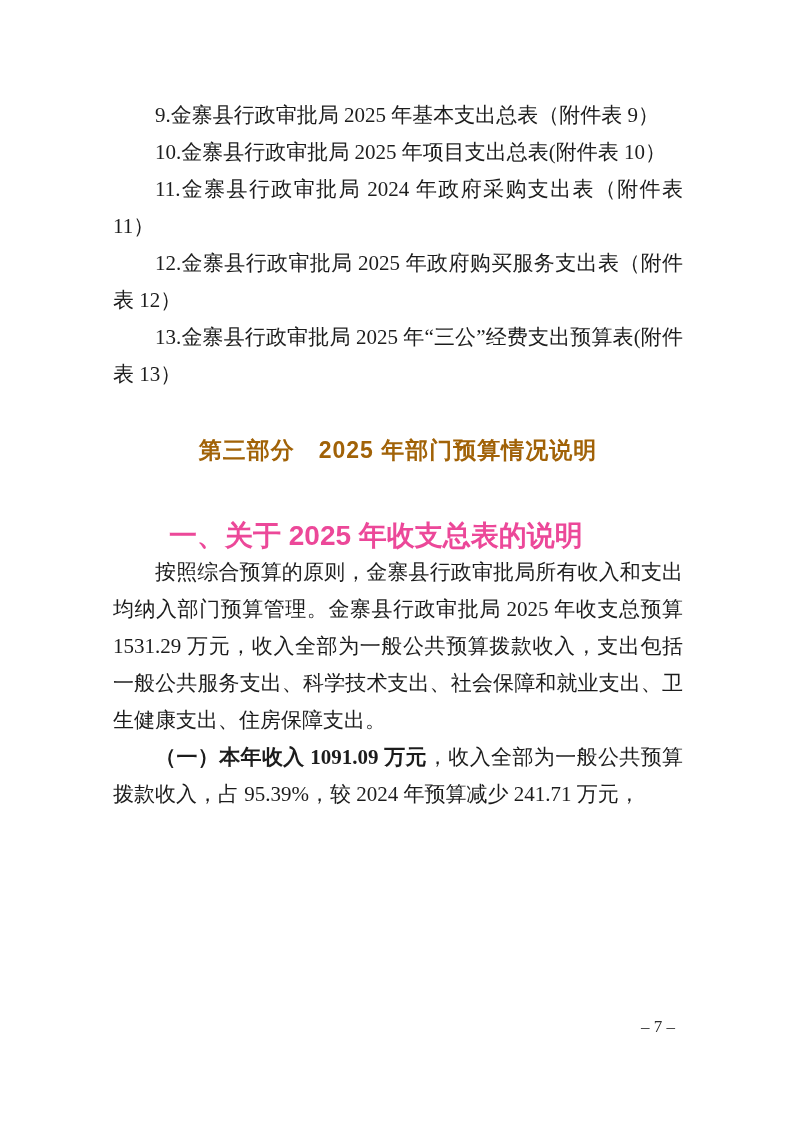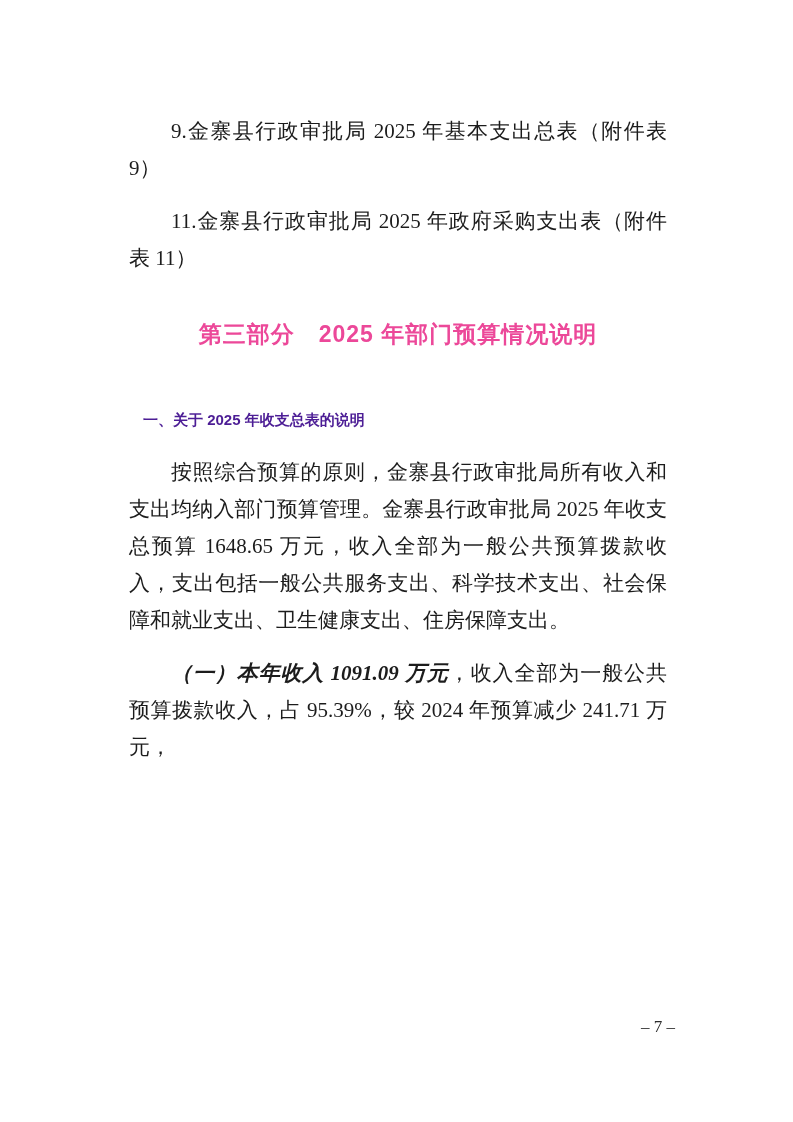--- a/index.html
+++ b/index.html
@@ -21,71 +21,73 @@
     left: 113px;
     top: 0;
     width: 570px;
     padding-top: 97px;
     font-size: 21px;
     line-height: 37px;
     text-align: justify;
     text-justify: inter-character;
   }
   p.body-par {
-    margin: 16px;
+    margin: 0;
     text-indent: 2em;
   }
   h1.part-heading {
     margin: 40px 0 50px 0;
     font-family: "Liberation Sans", "DejaVu Sans", sans-serif;
     font-weight: bold;
     font-size: 23px;
     line-height: 34px;
     text-align: center;
     text-indent: 0;
-    color: #ec4899;
+    color: #a16207;
     letter-spacing: 1px;
   }
   h2.section-title {
     margin: 0;
     font-family: "Liberation Sans", "DejaVu Sans", sans-serif;
     font-weight: bold;
-    font-size: 15px;
+    font-size: 28px;
     line-height: 37px;
     text-indent: 2em;
     text-align: left;
-    color: #4c1d95;
+    color: #ec4899;
   }
   .emphasis-bold {
     font-weight: bold;
-    font-style: italic;
   }
   .footer {
     position: absolute;
     top: 1016px;
     right: 118px;
     font-size: 17px;
     line-height: 22px;
     color: #2a2a2a;
     font-family: "Liberation Serif", "DejaVu Serif", serif;
   }
 </style>
 </head>
 <body>
 
 <div class="page">
   <div class="content">
 
     <p class="body-par">9.金寨县行政审批局 2025 年基本支出总表（附件表 9）</p>
-    <p class="body-par">11.金寨县行政审批局 2025 年政府采购支出表（附件表 11）</p>
+    <p class="body-par">10.金寨县行政审批局 2025 年项目支出总表(附件表 10）</p>
+    <p class="body-par">11.金寨县行政审批局 2024 年政府采购支出表（附件表 11）</p>
+    <p class="body-par">12.金寨县行政审批局 2025 年政府购买服务支出表（附件表 12）</p>
+    <p class="body-par">13.金寨县行政审批局 2025 年“三公”经费支出预算表(附件表 13）</p>
 
     <h1 class="part-heading">第三部分　2025 年部门预算情况说明</h1>
 
     <h2 class="section-title">一、关于 2025 年收支总表的说明</h2>
-    <p class="body-par">按照综合预算的原则，金寨县行政审批局所有收入和支出均纳入部门预算管理。金寨县行政审批局 2025 年收支总预算 1648.65 万元，收入全部为一般公共预算拨款收入，支出包括一般公共服务支出、科学技术支出、社会保障和就业支出、卫生健康支出、住房保障支出。</p>
+    <p class="body-par">按照综合预算的原则，金寨县行政审批局所有收入和支出均纳入部门预算管理。金寨县行政审批局 2025 年收支总预算 1531.29 万元，收入全部为一般公共预算拨款收入，支出包括一般公共服务支出、科学技术支出、社会保障和就业支出、卫生健康支出、住房保障支出。</p>
 
 
     <p class="body-par"><span class="emphasis-bold">（一）本年收入 1091.09 万元</span><span>，收入全部为一般公共预算拨款收入，占 95.39%，较 2024 年预算减少 241.71 万元，</span></p>
 
   </div>
 
   <div class="footer">
     <span>– 7 –</span>
   </div>
 </div>

